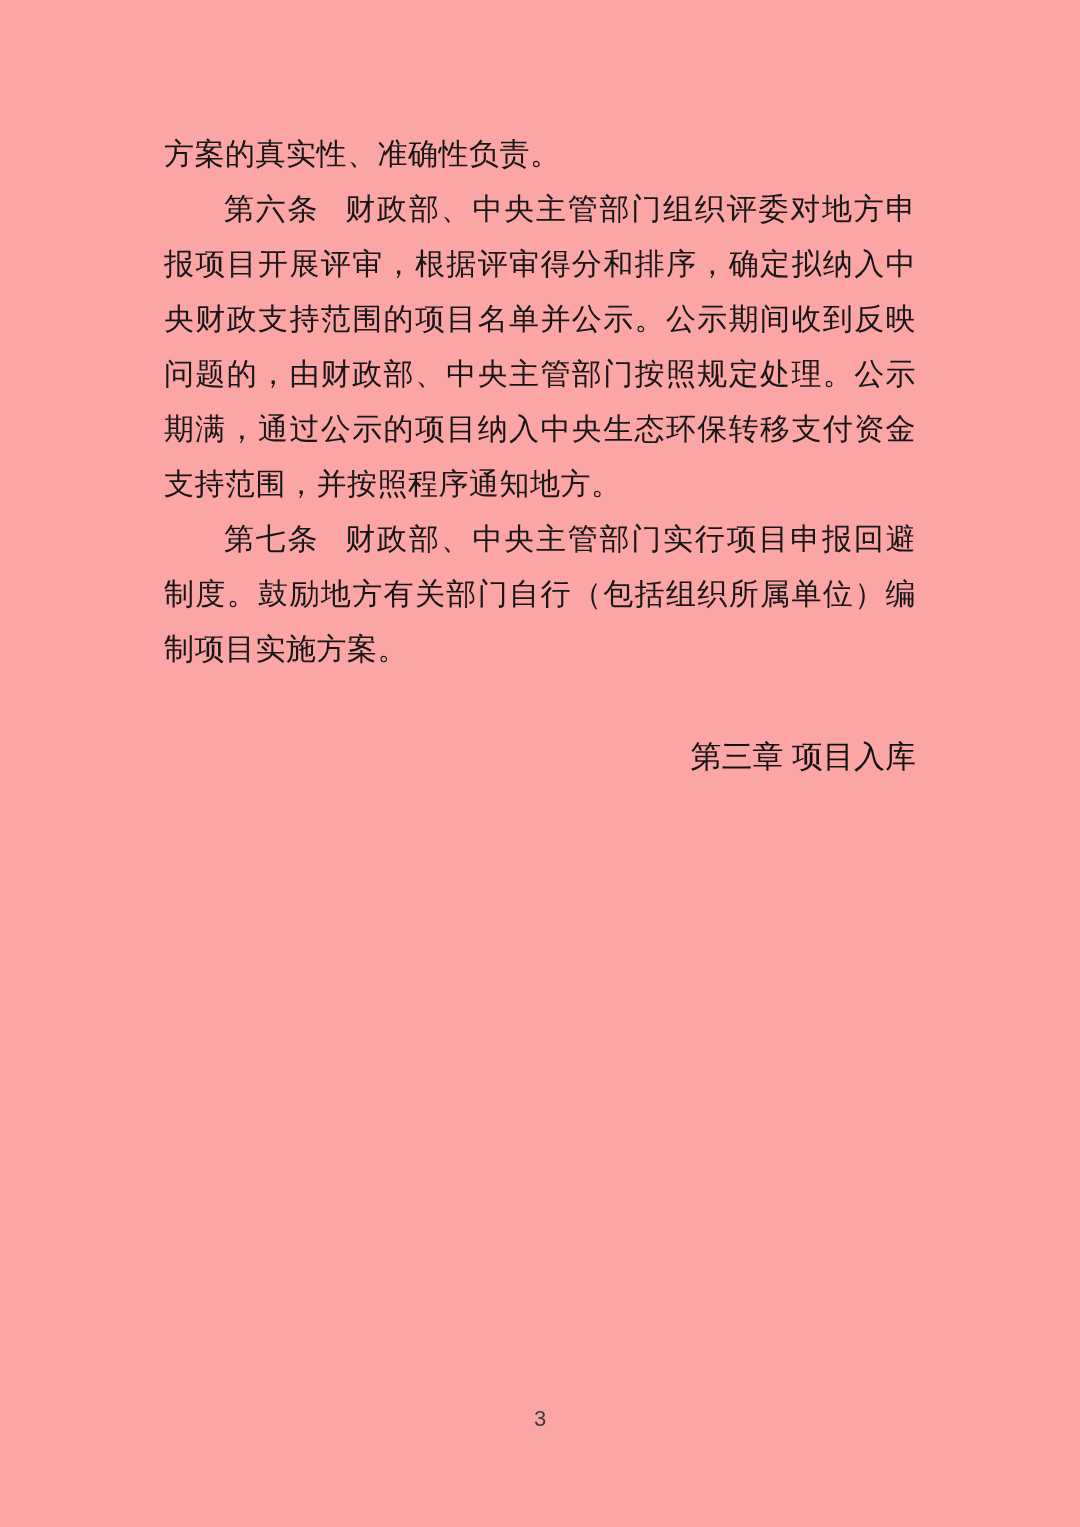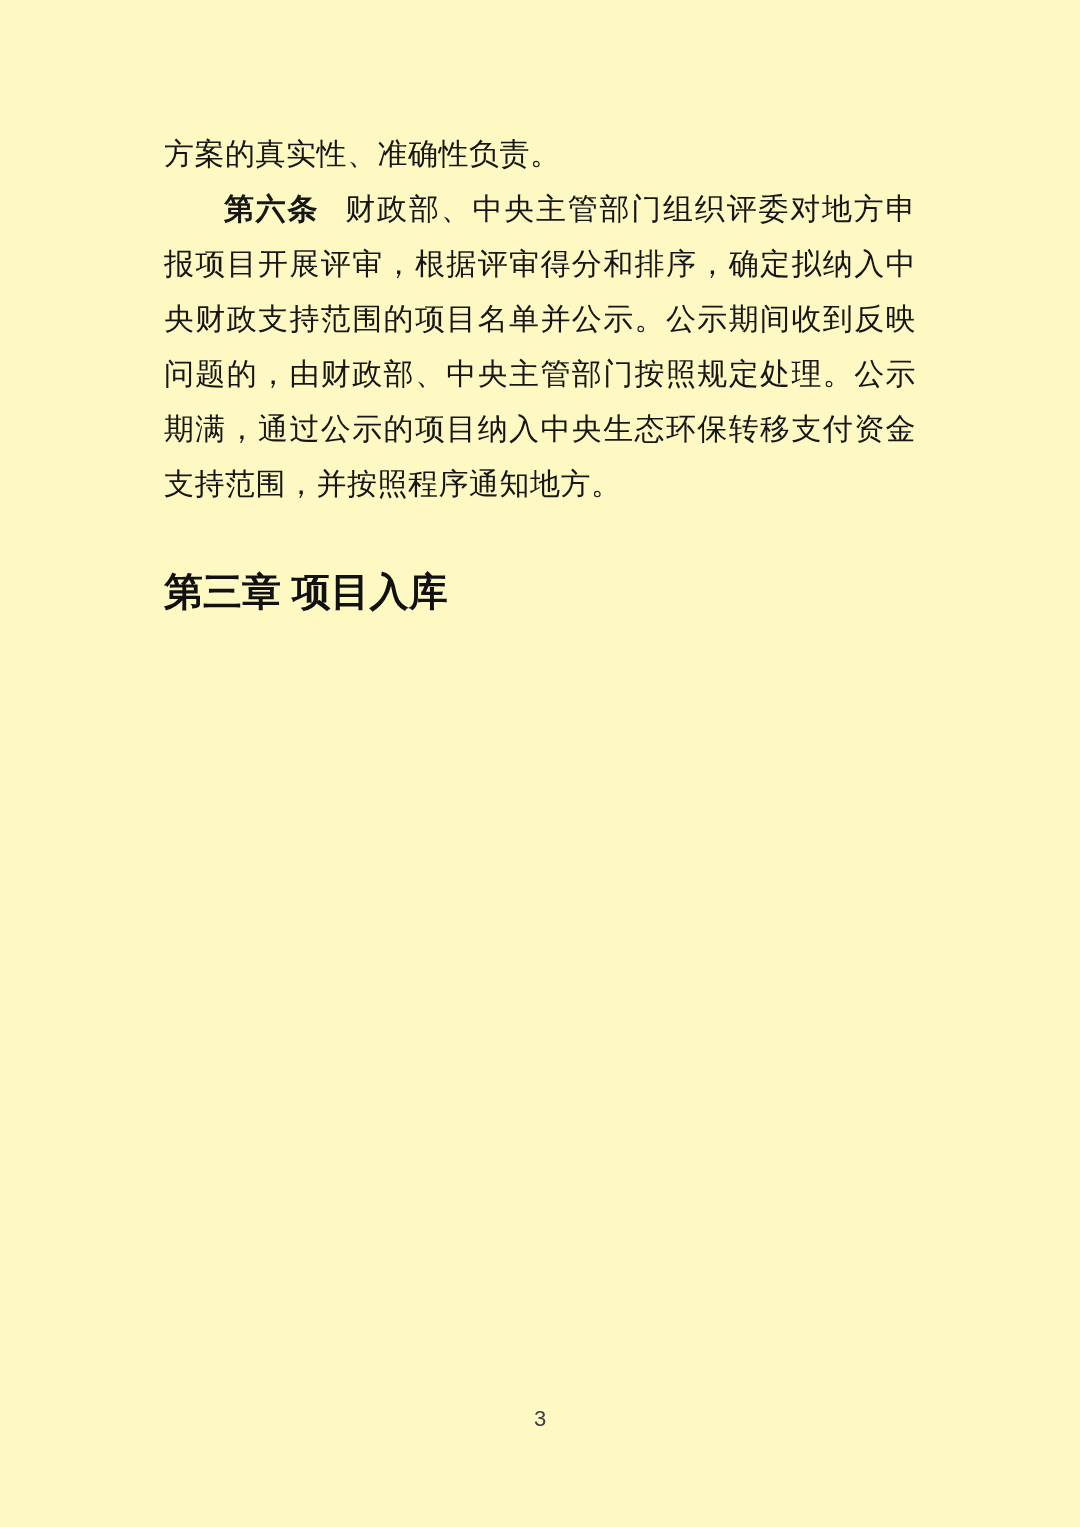--- a/index.html
+++ b/index.html
@@ -12,42 +12,42 @@
     background: #ffffff;
     position: relative;
     font-family: "Liberation Serif", "DejaVu Serif", serif;
   }
   .page {
     box-sizing: border-box;
     position: absolute;
     inset: 0;
     padding: 126px 164px 0 164px;
     color: #161616;
-    background: #fef9c3;
+    background: #fca5a5;
   }
   .para {
     margin: 0;
     font-size: 30px;
     line-height: 55px;
     text-align: justify;
     letter-spacing: 0.5px;
   }
   .para.indent {
     text-indent: 60px;
   }
   .lead {
-    font-weight: 700;
+    font-weight: 400;
     margin-right: 26px;
   }
   .chapter {
     margin: 53px 0 51px 0;
-    text-align: left;
-    font-size: 39px;
+    text-align: right;
+    font-size: 31px;
     line-height: 55px;
-    font-weight: 700;
+    font-weight: 400;
     color: #111111;
     font-family: "Liberation Sans", "DejaVu Sans", sans-serif;
   }
   .page-number {
     position: absolute;
     left: 0;
     right: 0;
     top: 1406px;
     text-align: center;
     font-size: 22px;
@@ -57,20 +57,21 @@
 </style>
 </head>
 <body>
 
 <div class="page">
 
   <p class="para">方案的真实性、准确性负责。</p>
 
   <p class="para indent"><span class="lead">第六条</span><span>财政部、中央主管部门组织评委对地方申报项目开展评审，根据评审得分和排序，确定拟纳入中央财政支持范围的项目名单并公示。公示期间收到反映问题的，由财政部、中央主管部门按照规定处理。公示期满，通过公示的项目纳入中央生态环保转移支付资金支持范围，并按照程序通知地方。</span></p>
 
+  <p class="para indent"><span class="lead">第七条</span><span>财政部、中央主管部门实行项目申报回避制度。鼓励地方有关部门自行（包括组织所属单位）编制项目实施方案。</span></p>
 
 
   <h2 class="chapter">第三章 项目入库</h2>
 
 
   <div class="page-number">3</div>
 
 </div>
 
 </body></html>

